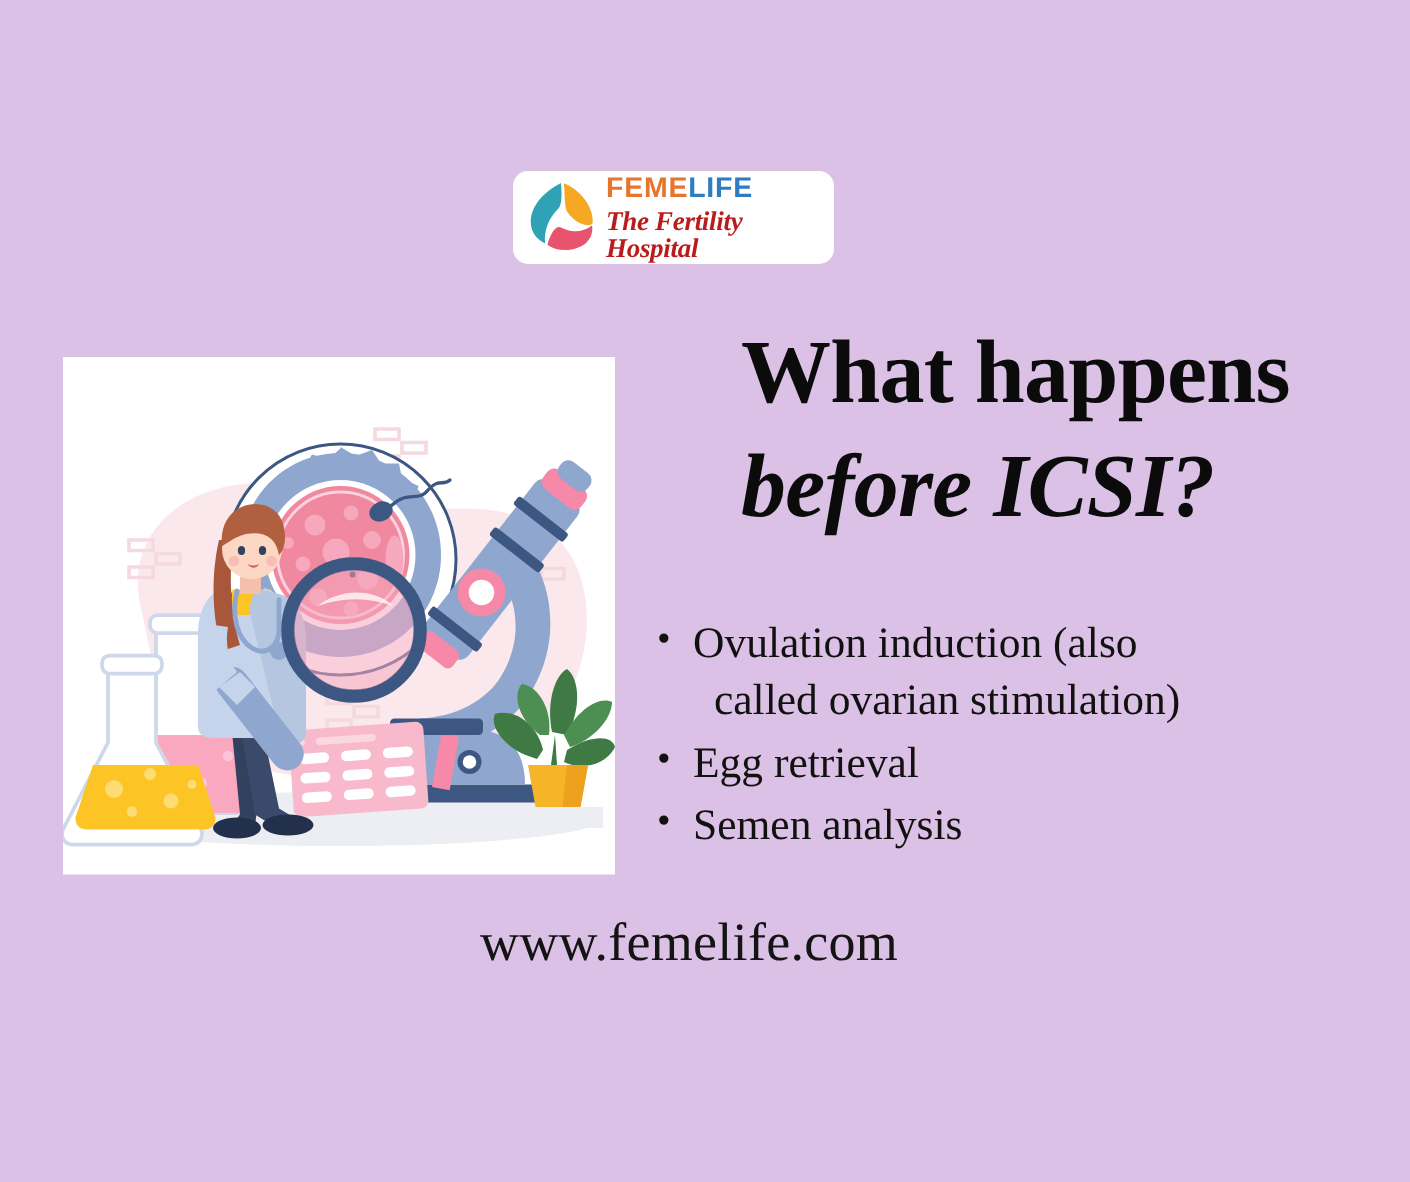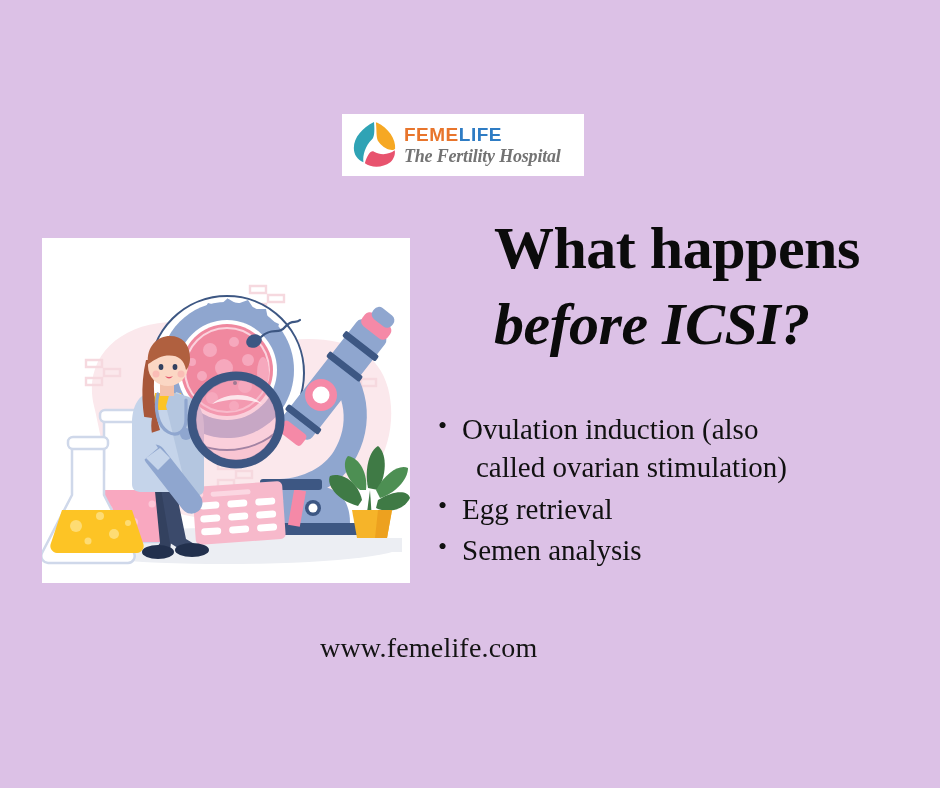--- a/index.html
+++ b/index.html
@@ -18,27 +18,28 @@
     height: 788px;
     background: #dcc1e6;
     box-sizing: border-box;
   }
 
   
   #logo-box {
     position: absolute;
     left: 342px;
     top: 114px;
-    width: 242px;
+    width: 214px;
     height: 62px;
     background: #ffffff;
     display: flex;
     align-items: center;
     padding-left: 8px;
     box-sizing: border-box;
+    border-radius: 10px;
   }
   #logo-mark {
     width: 48px;
     height: 50px;
     flex: 0 0 auto;
   }
   #logo-text {
     margin-left: 6px;
     display: flex;
     flex-direction: column;
@@ -51,21 +52,21 @@
     font-size: 19px;
     letter-spacing: 0.5px;
   }
   .logo-feme { color: #e8752c; }
   .logo-life { color: #2e7cc4; }
   #logo-tagline {
     font-family: "Liberation Serif", serif;
     font-weight: bold;
     font-style: italic;
     font-size: 18px;
-    color: #737373;
+    color: #b91c1c;
     margin-top: 3px;
     letter-spacing: -0.2px;
   }
 
   
   #illustration-card {
     position: absolute;
     left: 42px;
     top: 238px;
     width: 368px;
@@ -119,24 +120,24 @@
     left: 2px;
     top: -1px;
     font-size: 26px;
     line-height: 1.32;
   }
   .bullet-indent { padding-left: 14px; display: block; }
 
   #website {
     position: absolute;
     left: 320px;
-    top: 632px;
+    top: 607px;
     color: #141414;
     font-family: "Liberation Serif", serif;
-    font-size: 28px;
+    font-size: 36px;
     letter-spacing: 0.2px;
   }
 </style>
 </head>
 <body>
 
 <div id="poster">
 
   <div id="logo-box">
     <svg id="logo-mark" viewBox="0 0 100 104">

